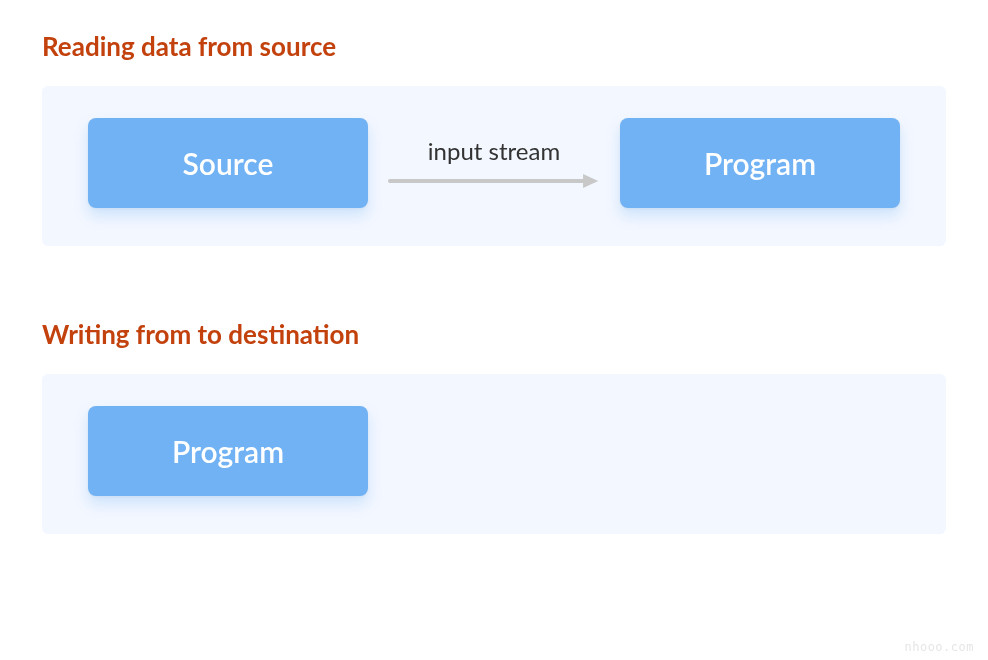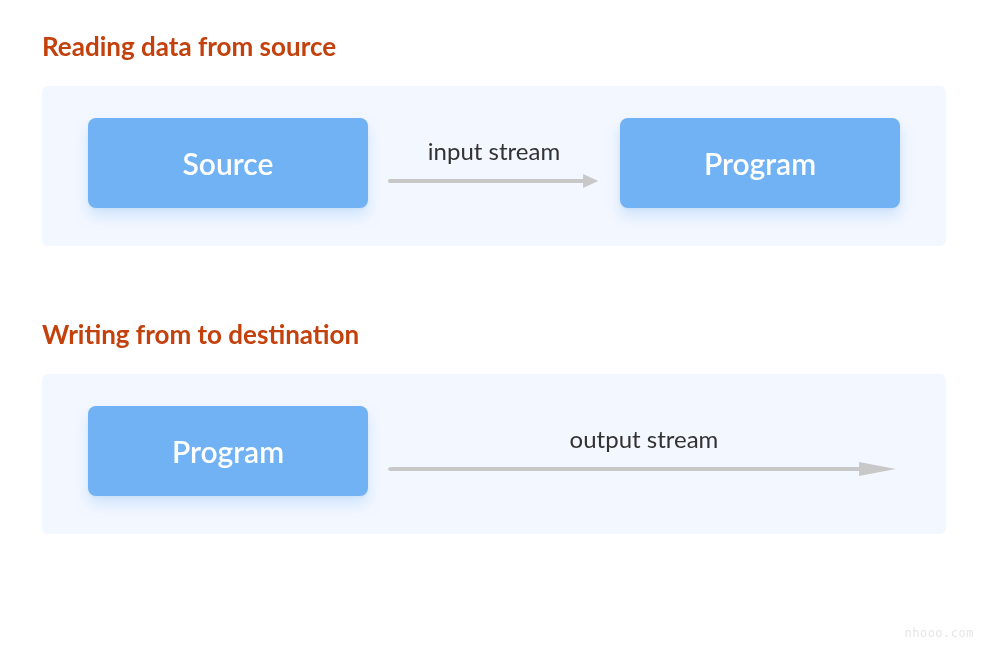--- a/index.html
+++ b/index.html
@@ -56,21 +56,21 @@
   .arrow {
     width: 100%;
     height: 20px;
   }
   .gap {
     height: 72px;
   }
   .watermark {
     position: absolute;
     right: 14px;
-    bottom: 20px;
+    bottom: 6px;
     font-size: 12px;
     color: #e6e6e6;
     letter-spacing: 0.5px;
     font-family: monospace;
   }
 </style>
 </head>
 <body>
 
 <h2 class="section-title">Reading data from source</h2>
@@ -84,22 +84,15 @@
     </svg>
   </div>
   <div class="node">Program</div>
 </div>
 
 <div class="gap"></div>
 
 <h2 class="section-title">Writing from to destination</h2>
 <div class="panel">
   <div class="node">Program</div>
-  <div class="arrow-wrap">
-    <div class="arrow-label">output stream</div>
-    <svg class="arrow" viewBox="0 0 250 20" preserveAspectRatio="none">
-      <line x1="2" y1="10" x2="234" y2="10" stroke="#c8c8c8" stroke-width="4" stroke-linecap="round"></line>
-      <polygon points="248,10 230,3 230,17" fill="#c8c8c8"></polygon>
-    </svg>
-  </div>
 </div>
 
 <div class="watermark">nhooo.com</div>
 
 </body></html>

